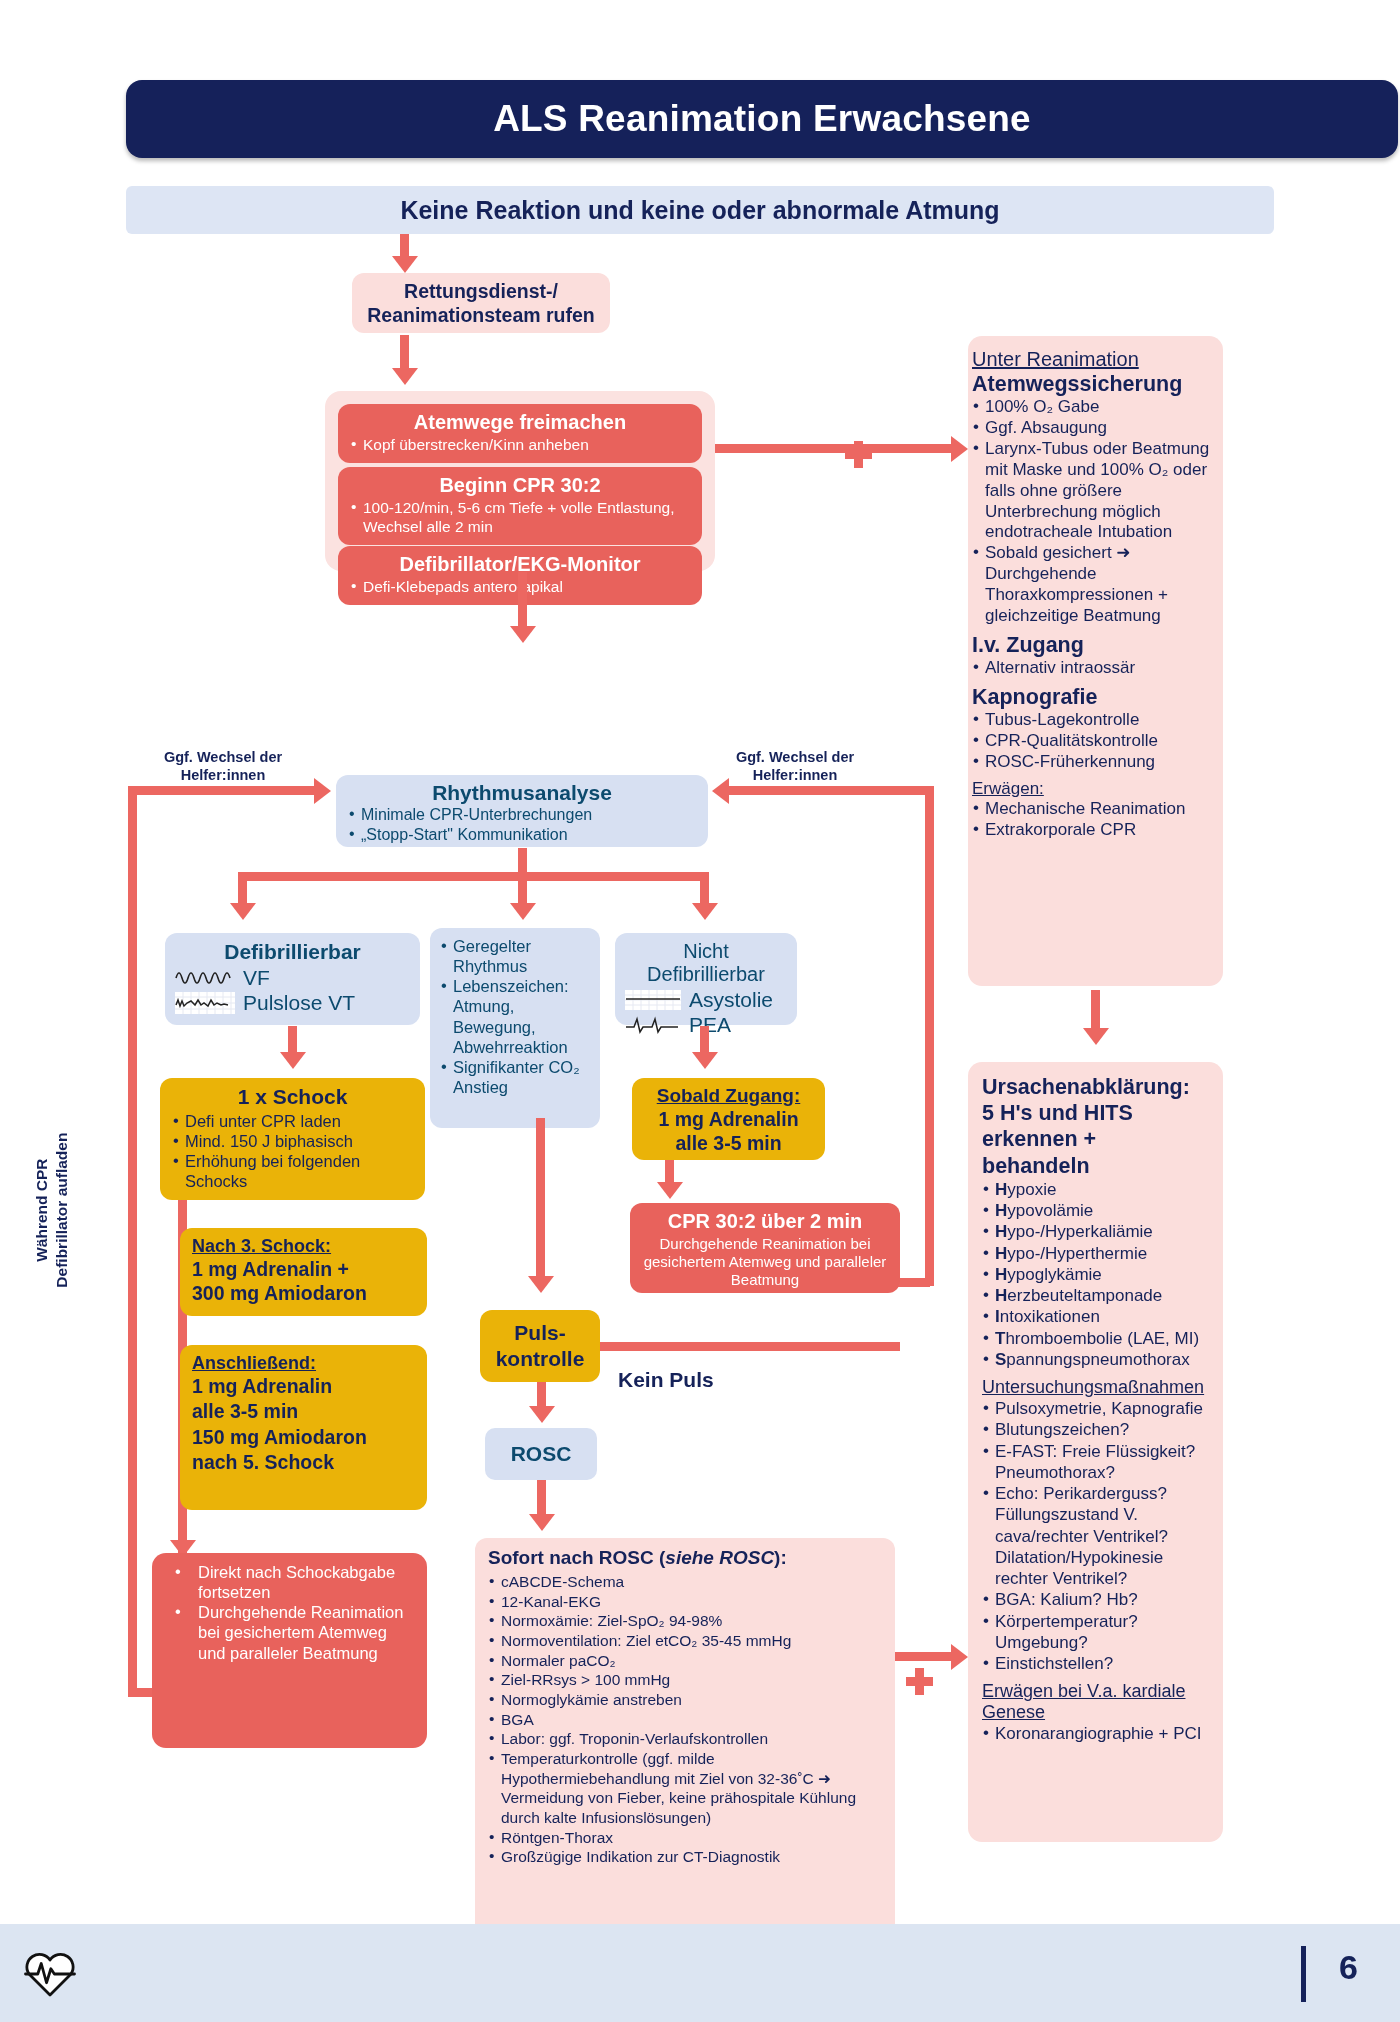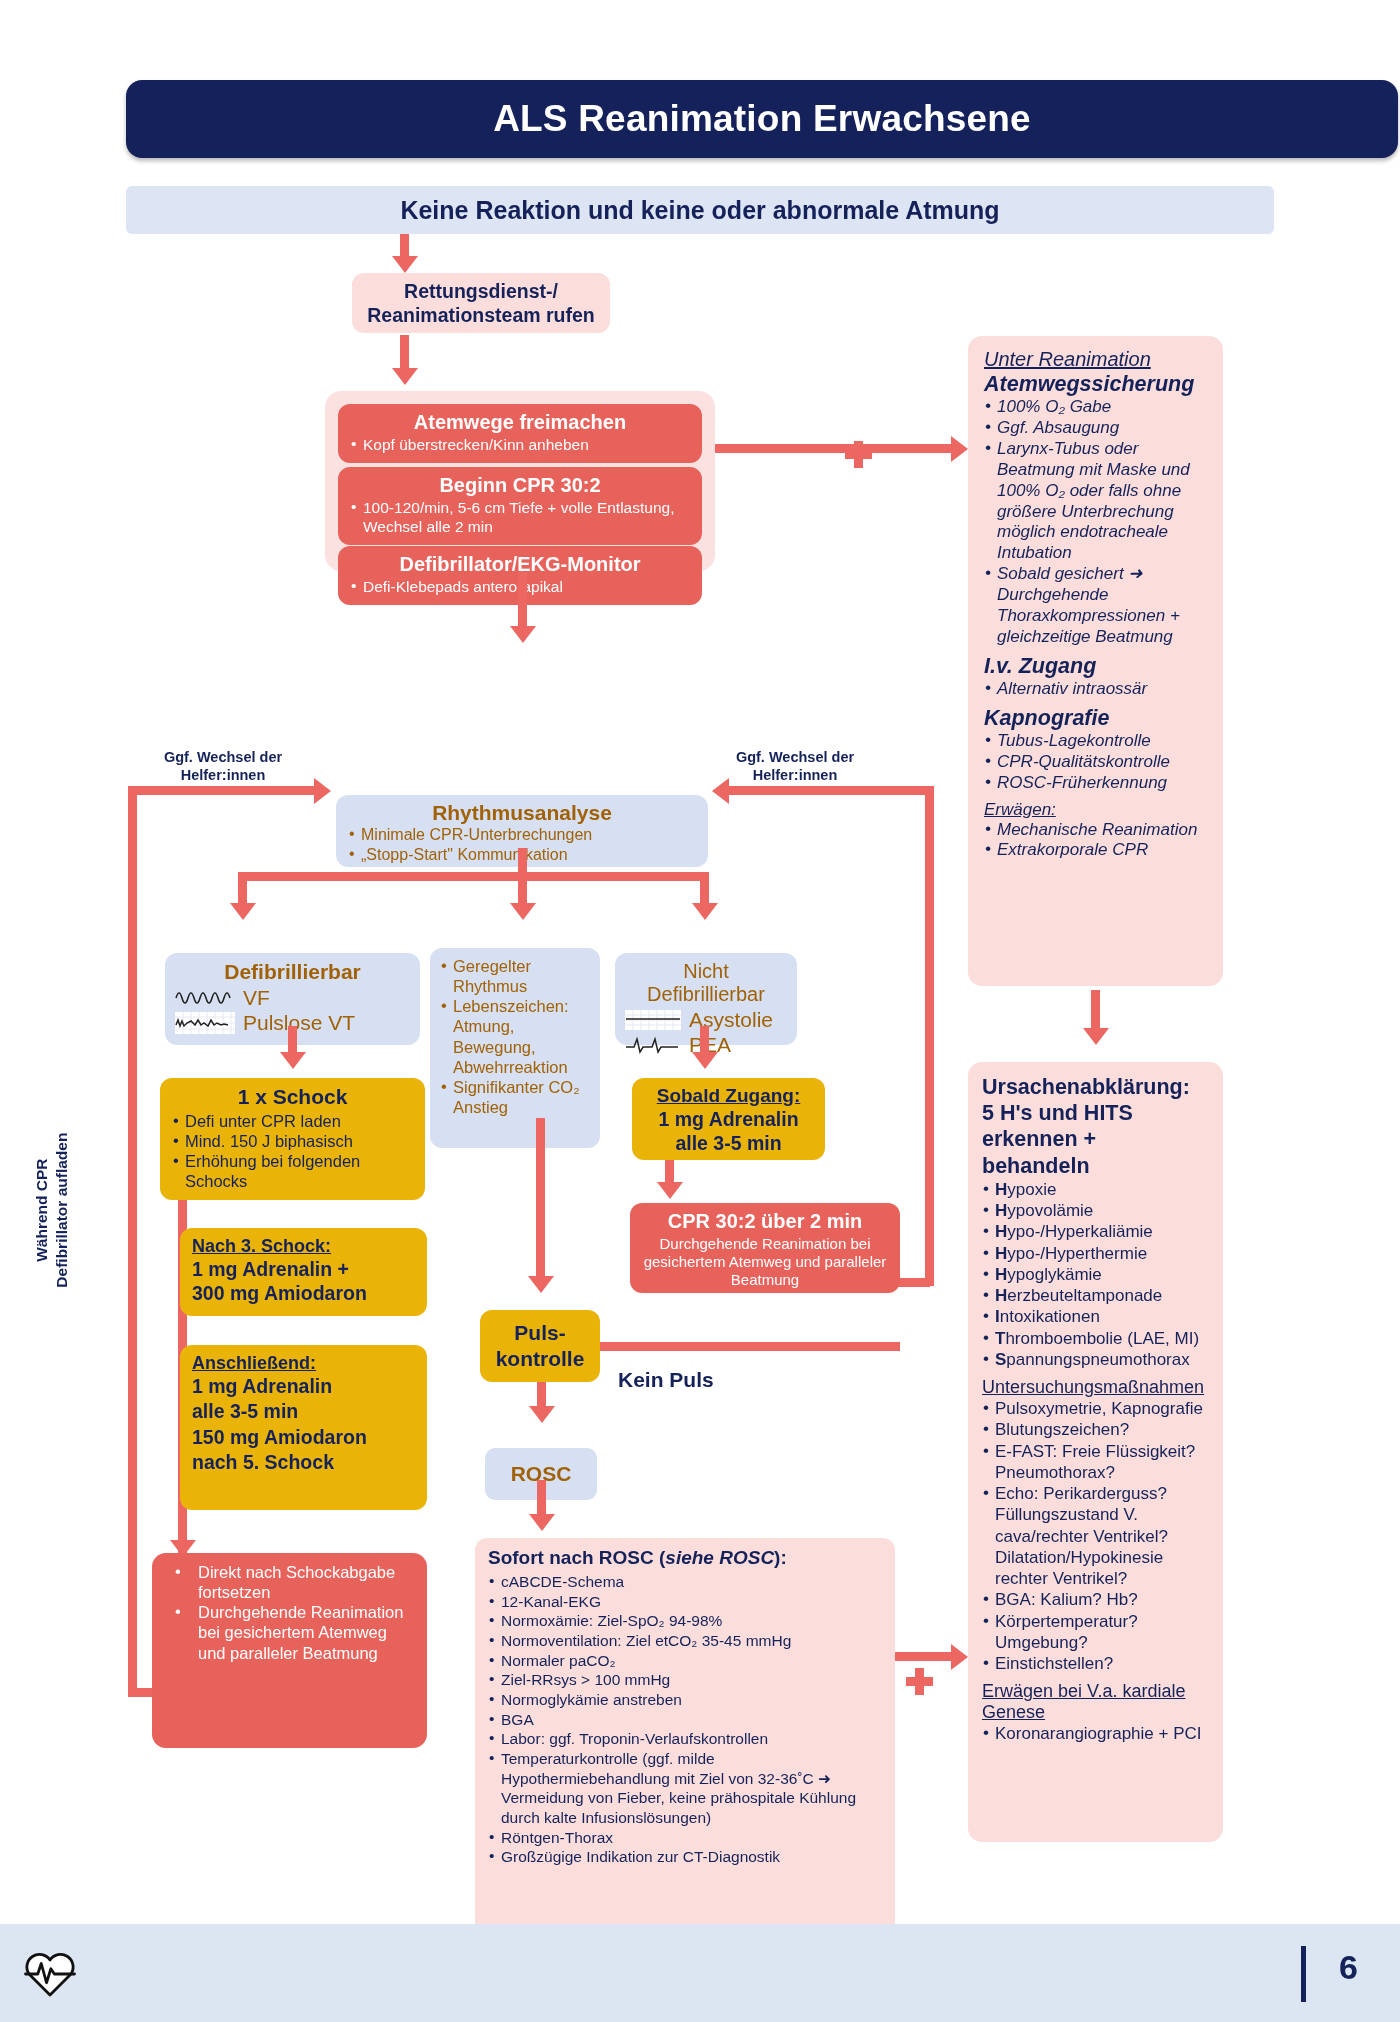--- a/index.html
+++ b/index.html
@@ -13,21 +13,21 @@
   }
   .page { position:absolute; inset:0; }
 
   
   .navy   { background:#15215a; color:#fff; }
   .lightblue { background:#dde5f4; color:#152259; }
   .red    { background:#e8625c; color:#ffffff; }
   .redpale{ background:#fbdedc; color:#152259; }
   .redsoft{ background:#fbe2e0; }
   .green  { background:#eab308; color:#152259; }
-  .blue   { background:#d7e0f2; color:#a16207;margin-top:20px; }
+  .blue   { background:#d7e0f2; color:#0c4a6e; }
 
   .abs { position:absolute; }
 
   ul { list-style:none; }
   li { position:relative; padding-left:13px; line-height:1.22; }
   li:before { content:"•"; position:absolute; left:1px; top:-1px; }
 
   
   #title-bar {
     left:126px; top:80px; width:1272px; height:78px;
@@ -129,21 +129,21 @@
   #rosc-box { left:485px; top:1428px; width:112px; height:52px; border-radius:10px;
     display:flex; align-items:center; justify-content:center;
     font-size:21px; font-weight:bold; }
 
   #rosc-detail { left:475px; top:1538px; width:420px; height:415px; border-radius:12px; padding:9px 13px; }
   #rosc-detail .hd { font-size:19px; font-weight:bold; margin-bottom:3px; }
   #rosc-detail ul { font-size:15.5px; }
   #rosc-detail li { line-height:1.27; }
 
   
-  #right-top { left:968px; top:336px; width:255px; height:650px; border-radius:14px; padding:12px 16px;font-style:italic; }
+  #right-top { left:968px; top:336px; width:255px; height:650px; border-radius:14px; padding:12px 4px; }
   #right-top .sec-u { font-size:20px; text-decoration:underline; }
   #right-top .sec-h { font-size:21.5px; font-weight:bold; margin-top:1px; }
   #right-top ul { font-size:17px; margin-bottom:6px; }
   #right-top li { line-height:1.23; }
 
   #right-bot { left:968px; top:1062px; width:255px; height:780px; border-radius:14px; padding:12px 14px; }
   #right-bot .hd { font-size:21.5px; font-weight:bold; line-height:1.22; }
   #right-bot ul { font-size:17px; }
   #right-bot li { line-height:1.25; }
   #right-bot .sec-u { font-size:18px; text-decoration:underline; margin-top:7px; }

